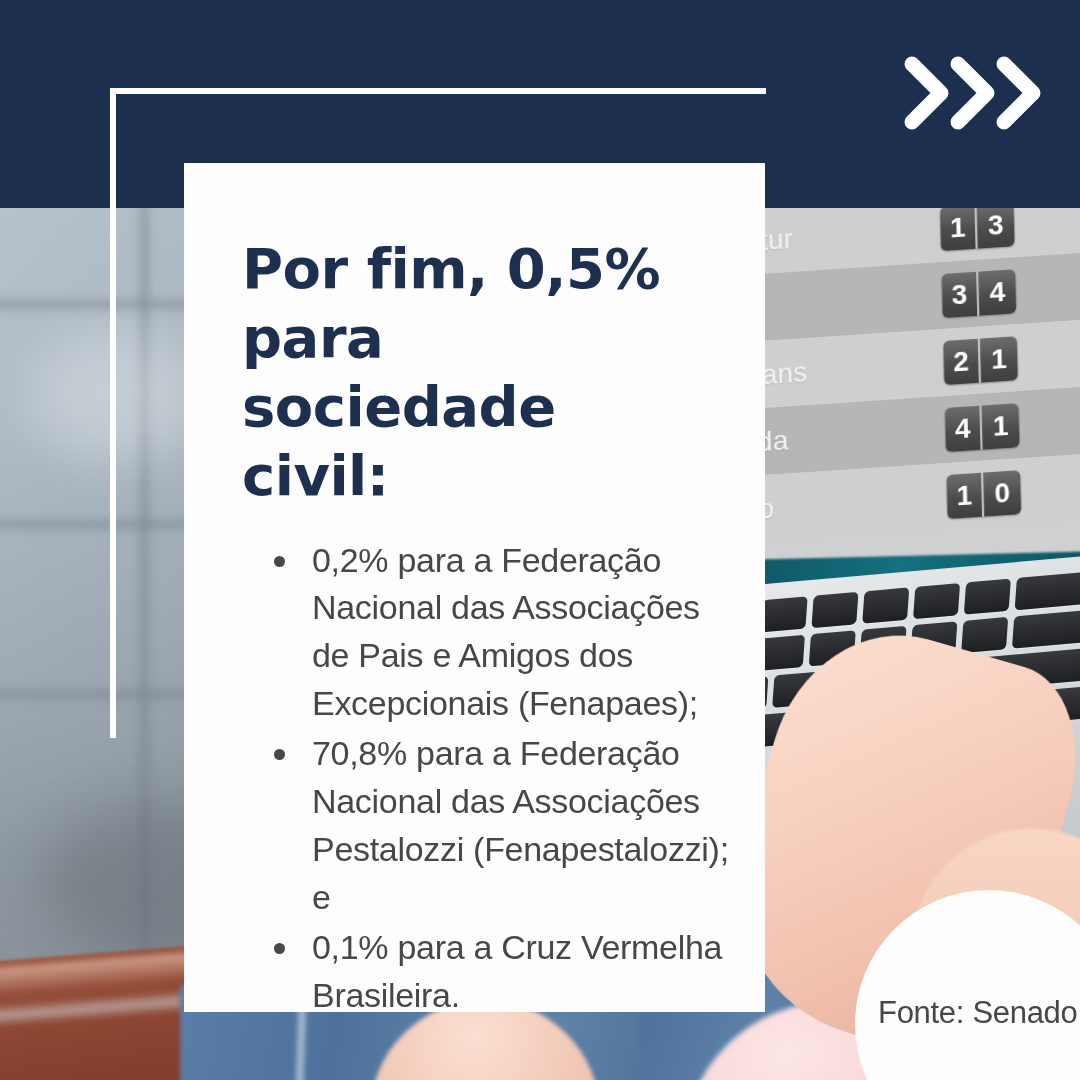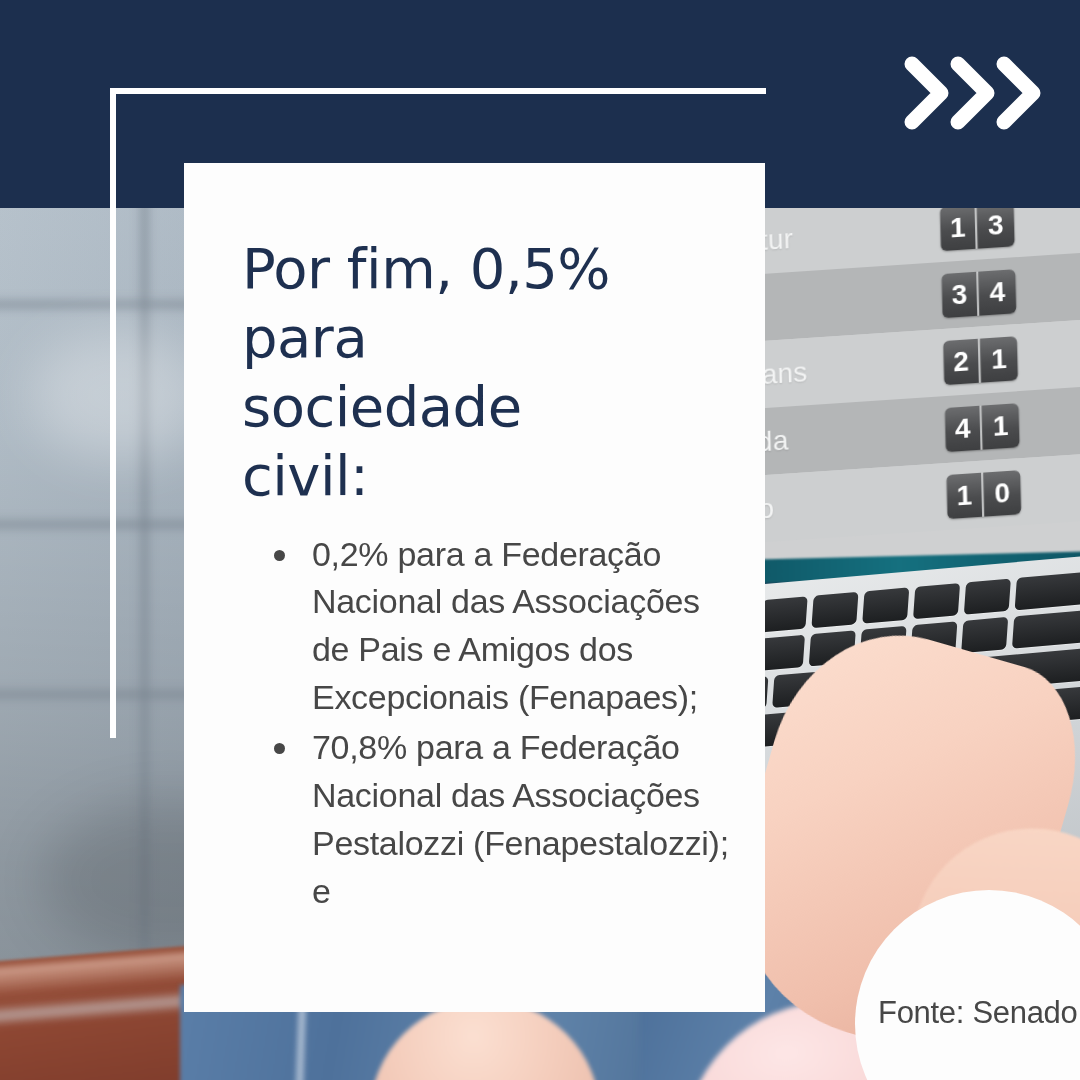--- a/index.html
+++ b/index.html
@@ -278,28 +278,28 @@
     position: absolute;
     left: 184px; top: 163px;
     width: 581px; height: 849px;
     background: #fdfdfd;
     padding: 72px 34px 0 58px;
   }
   .headline {
     color: #1e3050;
     font-family: "DejaVu Sans", sans-serif;
     font-size: 56px;
-    font-weight: normal;
+    font-weight: bold;
     line-height: 1.23;
     letter-spacing: -0.5px;
     max-width: 420px;
   }
   .bullets {
     list-style: none;
-    margin-top: 20px;
+    margin-top: 26px;
     padding-left: 30px;
   }
   .bullets li {
     position: relative;
     color: #474747;
     font-family: "Liberation Sans", sans-serif;
     font-size: 34px;
     line-height: 1.41;
     padding-left: 40px;
     margin-bottom: 2px;
@@ -458,19 +458,20 @@
       <path d="M58 12 L87 41 L58 70"></path>
       <path d="M104 12 L133 41 L104 70"></path>
     </svg>
   </div>
 
   <div class="card">
     <h1 class="headline">Por fim, 0,5% para sociedade civil:</h1>
     <ul class="bullets">
       <li>0,2% para a Federação Nacional das Associações de Pais e Amigos dos Excepcionais (Fenapaes);</li>
       <li>70,8% para a Federação Nacional das Associações Pestalozzi (Fenapestalozzi); e</li>
+      <li>0,1% para a Cruz Vermelha Brasileira.</li>
     </ul>
   </div>
 
   <div class="source-circle"></div>
   <div class="source-text">Fonte: Senado</div>
 
 </div>
 
 </body></html>

